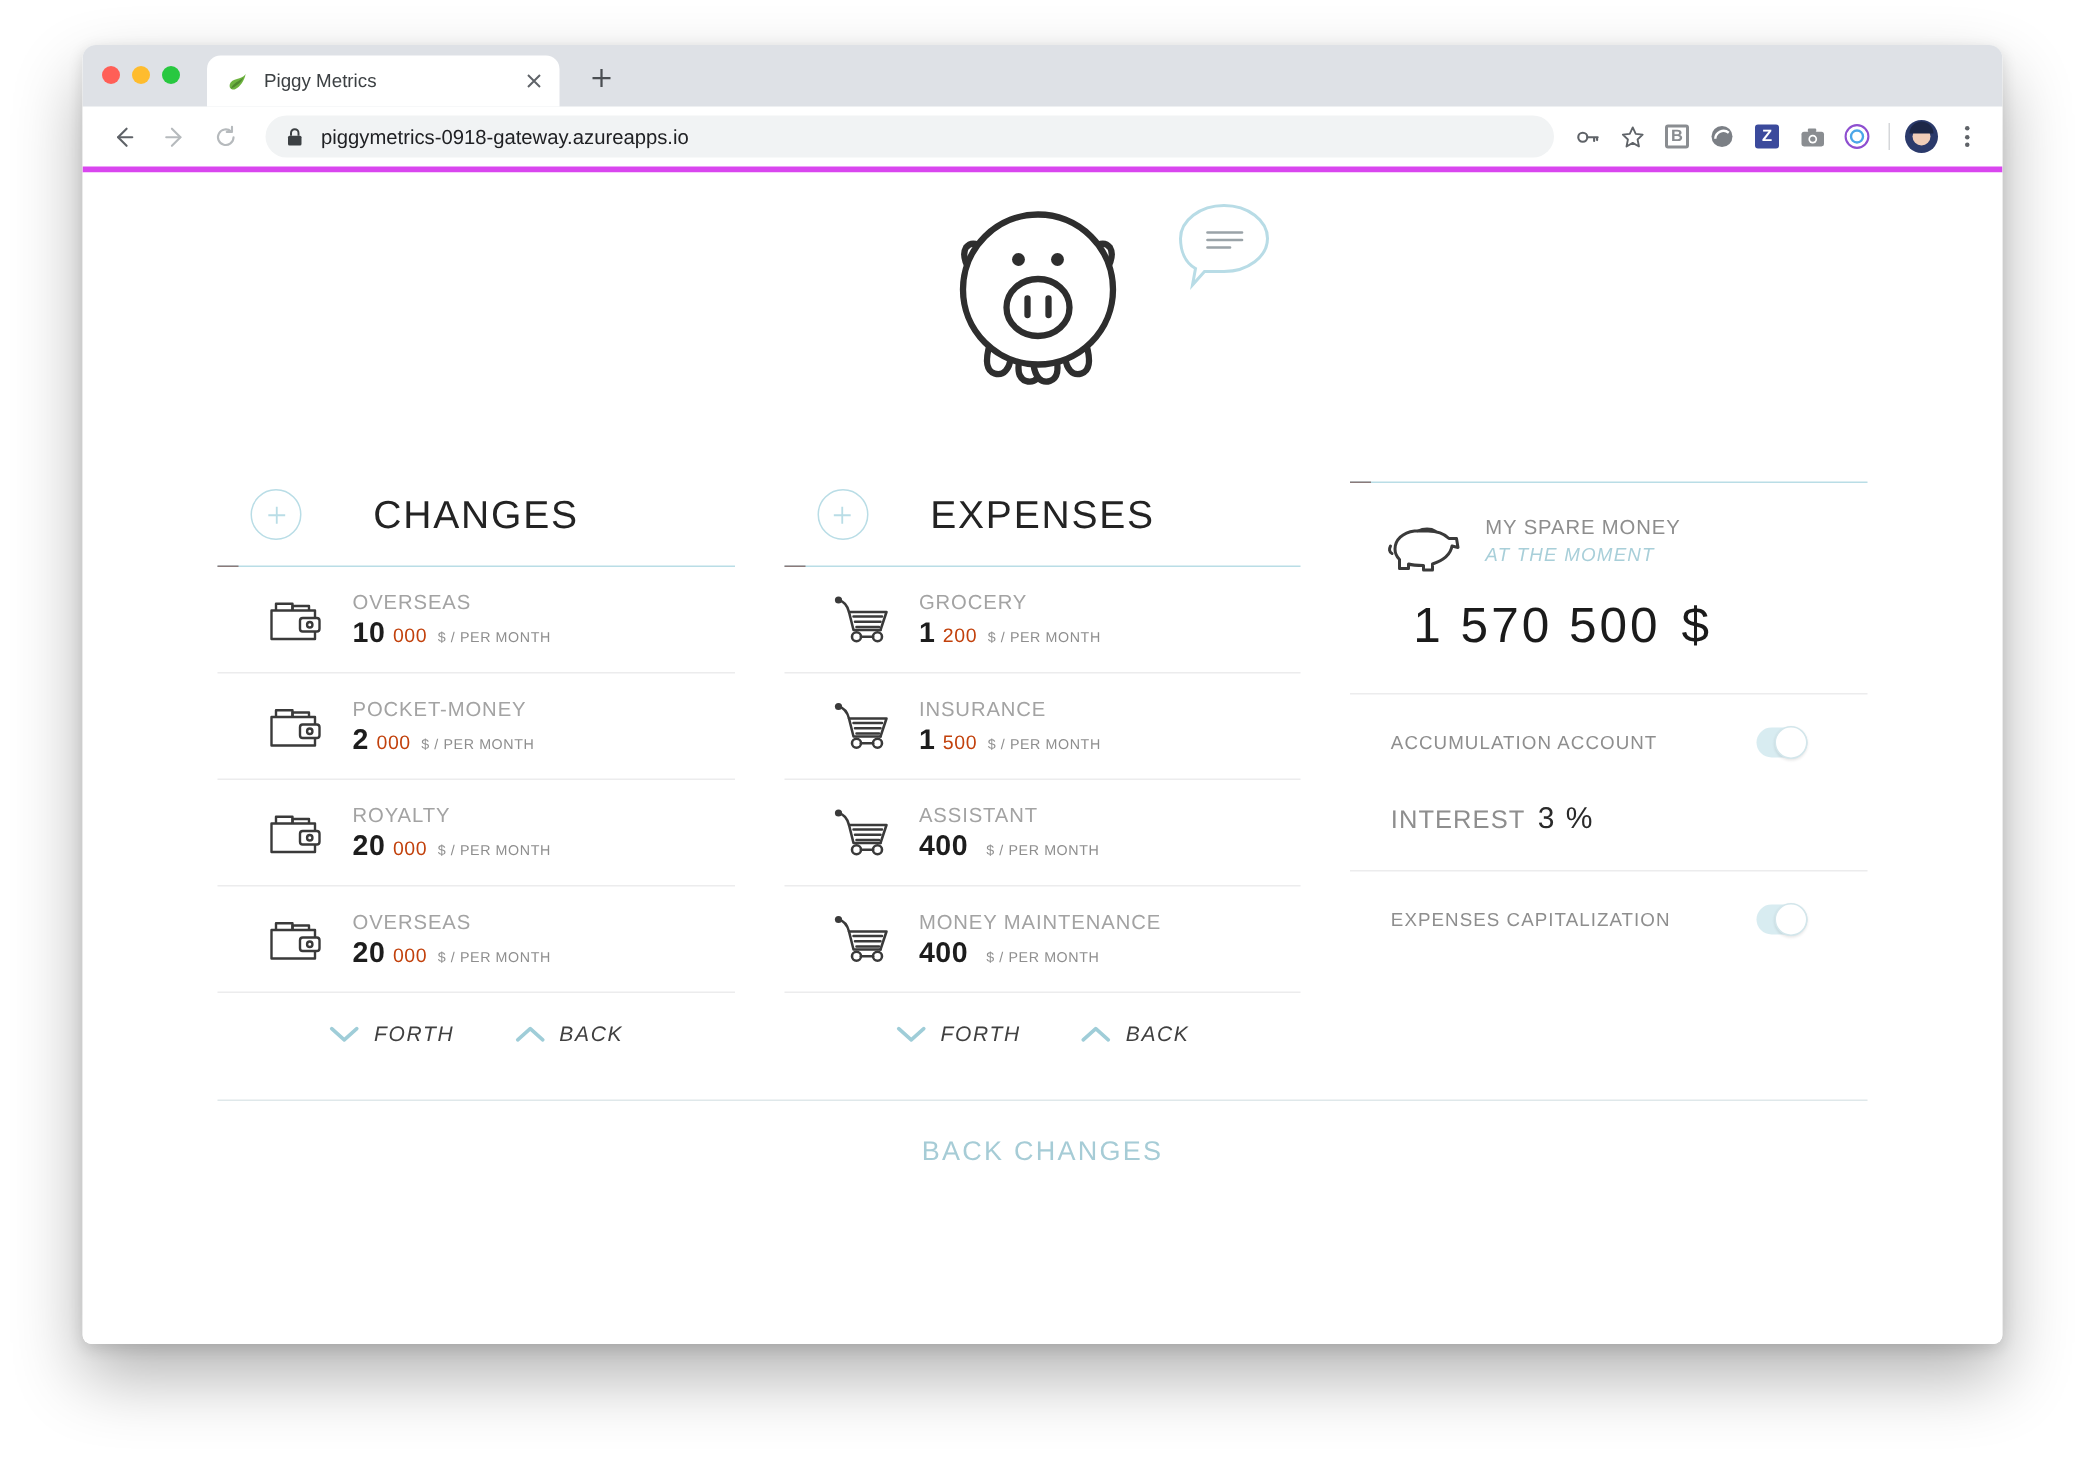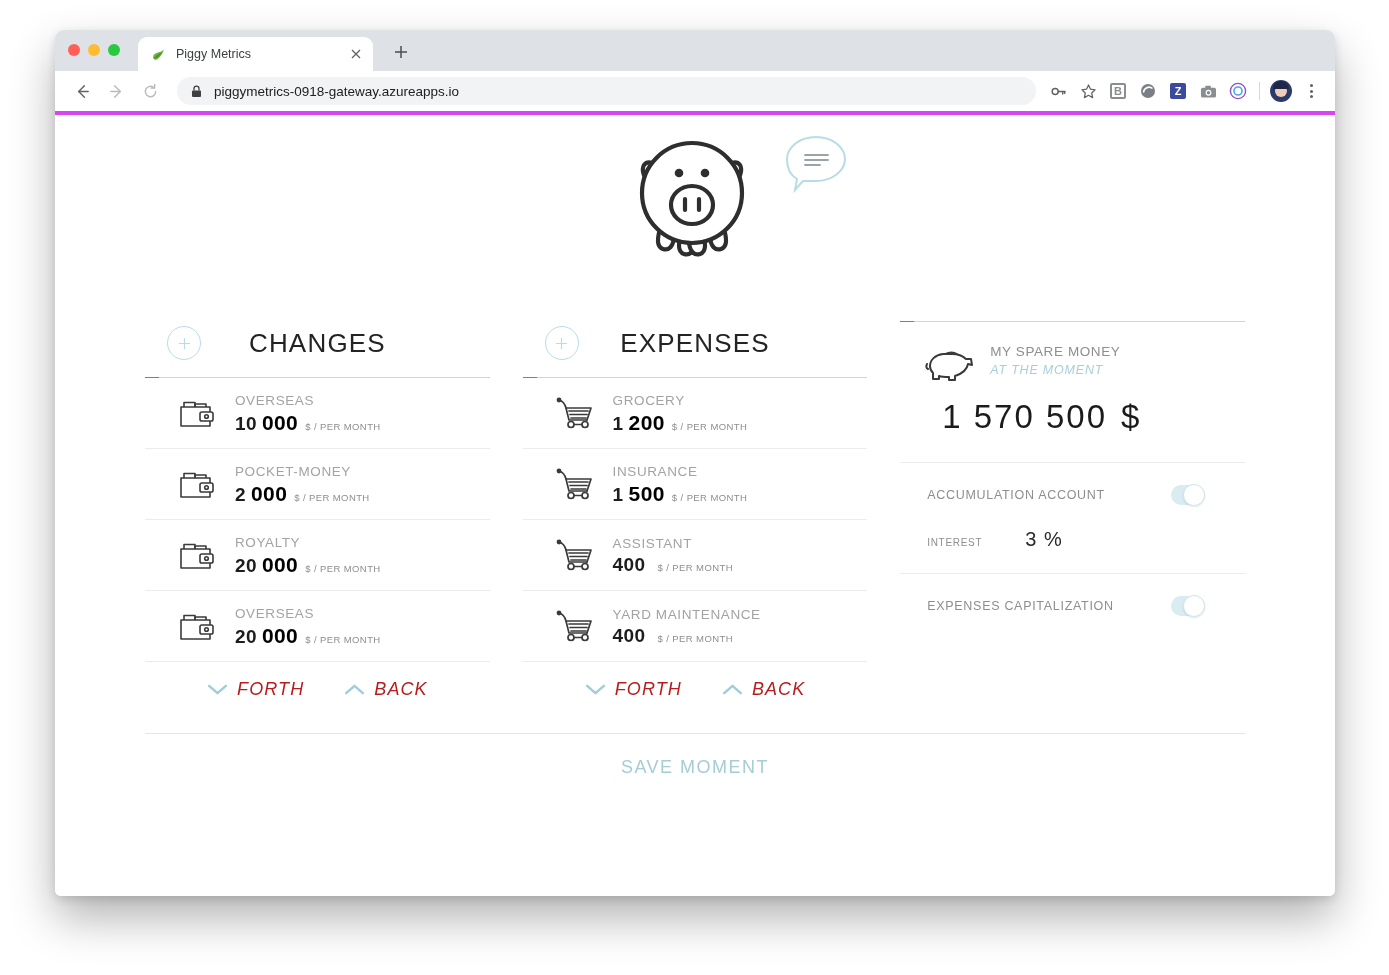--- a/index.html
+++ b/index.html
@@ -262,23 +262,23 @@
     margin-bottom: 3px;
   }
   .amount-line { display: flex; align-items: baseline; }
   .amt-bold {
     font-size: 19px;
     font-weight: bold;
     color: #1d1d1d;
     letter-spacing: 0.4px;
   }
   .amt-light {
-    font-size: 21px;
-    font-weight: 700;
-    color: #000000;
+    font-size: 13px;
+    font-weight: 400;
+    color: #c2410c;
     letter-spacing: 0.4px;
     margin-left: 5px;
   }
   .amt-unit {
     font-size: 9.5px;
     letter-spacing: 0.4px;
     color: #8e8e8e;
     margin-left: 7px;
   }
 
@@ -289,24 +289,24 @@
     gap: 40px;
     height: 54px;
   }
   .pager-btn {
     display: flex;
     align-items: center;
     gap: 9px;
     color: #9fcdd8;
   }
   .pager-label {
-    font-size: 18px;
+    font-size: 14px;
     font-style: italic;
     letter-spacing: 1.1px;
-    color: #b91c1c;
+    color: #404040;
   }
 
   
   .savings-main {
     padding: 20px 0 26px 14px;
     border-bottom: 1px solid #ececed;
   }
   .savings-top { display: flex; align-items: flex-start; }
   .savings-icon {
     width: 76px; flex: 0 0 76px;
@@ -366,21 +366,21 @@
     background: #ffffff;
     border: 1px solid #d3e6eb;
     box-shadow: 0 1px 2px rgba(0,0,0,0.10);
   }
   .interest-row {
     display: flex;
     align-items: baseline;
     margin-top: 16px;
   }
   .interest-label {
-    font-size: 10px;
+    font-size: 17px;
     letter-spacing: 0.7px;
     color: #8e8e8e;
     width: 98px;
     margin-top: 16px;
   }
   .interest-value {
     font-size: 20px;
     font-weight: 300;
     color: #2a2a2a;
     letter-spacing: 1px;
@@ -758,21 +758,21 @@
                   <path d="M12 12 H37 L33 24"></path>
                   <path d="M15 15 H34 M16 18.5 H33 M17 22 H32"></path>
                   <circle cx="17" cy="28.5" r="3"></circle>
                   <circle cx="31" cy="28.5" r="3"></circle>
                   <path d="M20 28.5 H28"></path>
                 </g>
                 <circle cx="5" cy="4" r="2.4" fill="#3a3a3a"></circle>
               </svg>
             </span>
             <span class="row-body">
-              <span class="row-title" style="display:block">YARD MAINTENANCE</span>
+              <span class="row-title" style="display:block">MONEY MAINTENANCE</span>
               <span class="amount-line">
                 <span class="amt-bold">400</span>
                 <span class="amt-light"></span>
                 <span class="amt-unit">$ / PER MONTH</span>
               </span>
             </span>
           </div>
 
           <div class="pager">
             <span class="pager-btn">
@@ -835,18 +835,18 @@
               <span class="toggle">
                   <span class="knob"></span>
                 </span>
             </div>
           </div>
         </div>
       </div>
 
       <div class="footer">
         <div class="footer-rule"></div>
-        <div class="save-changes">SAVE MOMENT</div>
+        <div class="save-changes">BACK CHANGES</div>
       </div>
 
     </div>
   </div>
 </div>
 
 </body></html>

